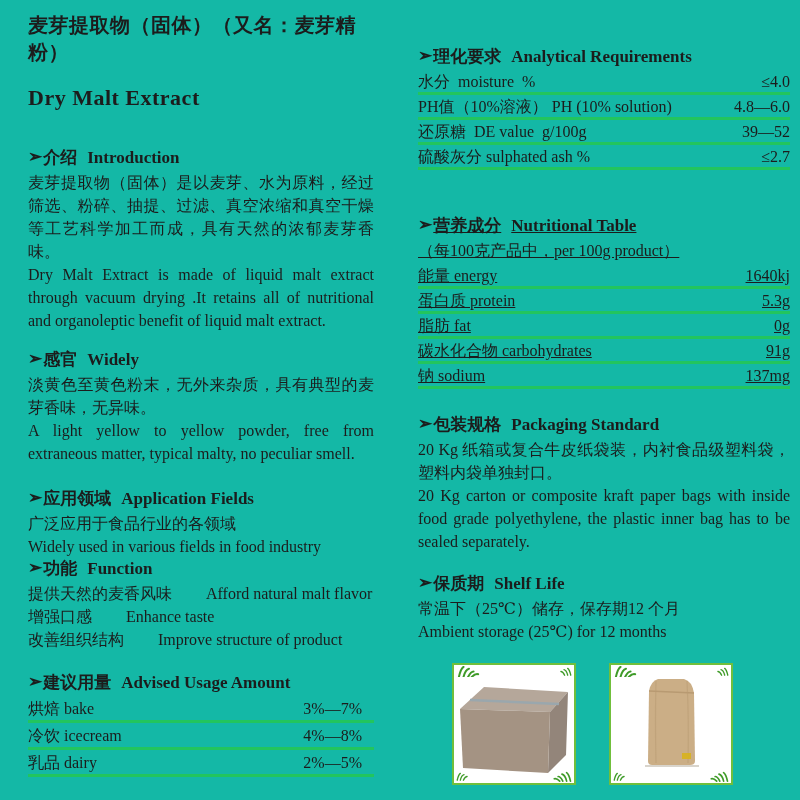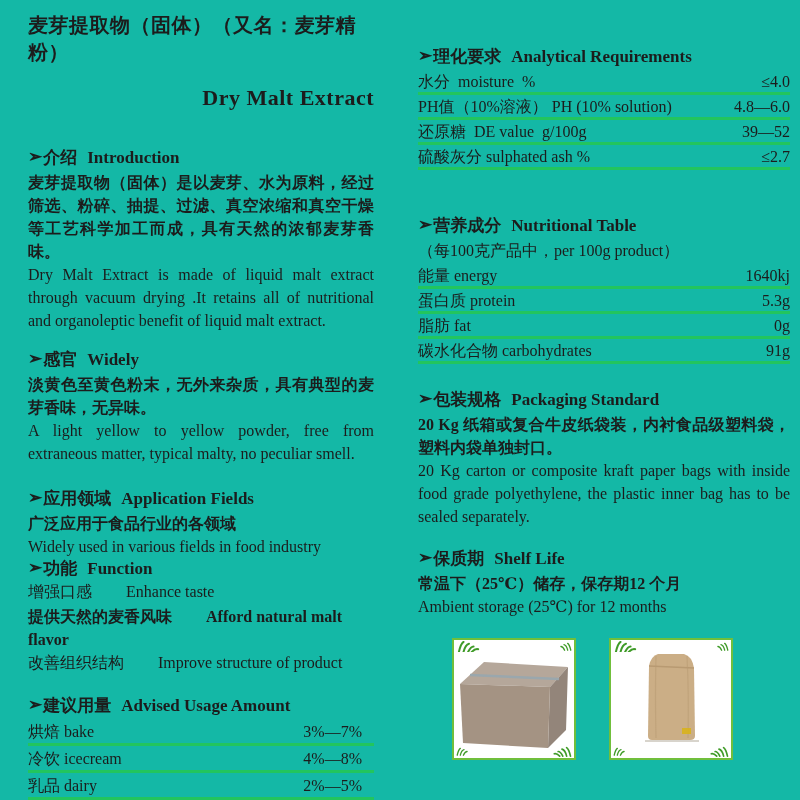--- a/index.html
+++ b/index.html
@@ -7,36 +7,36 @@
     width: 800px; height: 800px; background: #ffffff;
     color: #1c1c1c;
     font-family: "Liberation Serif", "DejaVu Serif", serif;
   }
   .page { position: relative; width: 800px; height: 800px; overflow: hidden; background: #14b8a6; }
   .col { position: absolute; top: 0; }
   .col-left  { left: 28px;  width: 346px; }
   .col-right { left: 418px; width: 372px; }
 
   .title-zh { padding-top: 12px; font-size: 20px; font-weight: bold; letter-spacing: 0.5px; }
-  .title-en { margin-top: 19px; font-size: 22px; font-weight: bold; letter-spacing: 0.5px; text-align: right; }
+  .title-en { margin-top: 19px; font-size: 22px; font-weight: bold; letter-spacing: 0.5px; }
 
   .heading { font-size: 17px; font-weight: bold; line-height: 22px; white-space: nowrap; }
   .heading .arrow { display: inline-block; transform: translateY(-1px); margin-right: 1px; }
   .heading .hen { margin-left: 10px; }
 
   .body-text { font-size: 16px; line-height: 23px; text-align: justify; }
-  .m2 { margin-top: 2px; font-weight: bold; }
+  .m2 { margin-top: 2px; }
 
   .sec-intro    { margin-top: 36px; }
   .sec-sense    { margin-top: 17px; }
   .sec-app      { margin-top: 23px; }
   .sec-func     { }
   .sec-usage    { margin-top: 21px; }
   .sec-analytic { padding-top: 46px; }
-  .sec-nutri    { margin-top: 45px; }
+  .sec-nutri    { margin-top: 45px; text-decoration: underline; }
   .sec-pack     { margin-top: 25px; }
   .sec-shelf    { margin-top: 20px; }
 
   .func-row { font-size: 16px; line-height: 23px; }
   .func-row .fen { margin-left: 34px; }
 
   .dtable { margin-top: 2px; }
   .trow {
     display: flex; justify-content: space-between; align-items: baseline;
     border-bottom: 3px solid #22c55e;
@@ -92,26 +92,26 @@
         <span class="arrow">➢</span><span>应用领域</span><span class="hen">Application Fields</span>
       </div>
       <div class="body-text m2">广泛应用于食品行业的各领域</div>
       <div class="body-text">Widely used in various fields in food industry</div>
     </div>
 
     <div class="sec-func">
       <div class="heading">
         <span class="arrow">➢</span><span>功能</span><span class="hen">Function</span>
       </div>
+      <div class="func-row m2">
+        <span>提供天然的麦香风味</span><span class="fen">Afford natural malt flavor</span>
+      </div>
       <div class="func-row">
         <span>增强口感</span><span class="fen">Enhance taste</span>
       </div>
-      <div class="func-row m2">
-        <span>提供天然的麦香风味</span><span class="fen">Afford natural malt flavor</span>
-      </div>
       <div class="func-row">
         <span>改善组织结构</span><span class="fen">Improve structure of product</span>
       </div>
     </div>
 
     <div class="sec-usage">
       <div class="heading">
         <span class="arrow">➢</span><span>建议用量</span><span class="hen">Advised Usage Amount</span>
       </div>
       <div class="dtable left-table">
@@ -173,20 +173,24 @@
           <span class="label">蛋白质 protein</span>
           <span class="value">5.3g</span>
         </div>
         <div class="trow">
           <span class="label">脂肪 fat</span>
           <span class="value">0g</span>
         </div>
         <div class="trow">
           <span class="label">碳水化合物 carbohydrates</span>
           <span class="value">91g</span>
+        </div>
+        <div class="trow">
+          <span class="label">钠 sodium</span>
+          <span class="value">137mg</span>
         </div>
       </div>
     </div>
 
     <div class="sec-pack">
       <div class="heading">
         <span class="arrow">➢</span><span>包装规格</span><span class="hen">Packaging Standard</span>
       </div>
       <div class="body-text m2">20 Kg 纸箱或复合牛皮纸袋装，内衬食品级塑料袋，塑料内袋单独封口。</div>
       <div class="body-text">20 Kg carton or composite kraft paper bags with inside food grade polyethylene, the plastic inner bag has to be sealed separately.</div>

